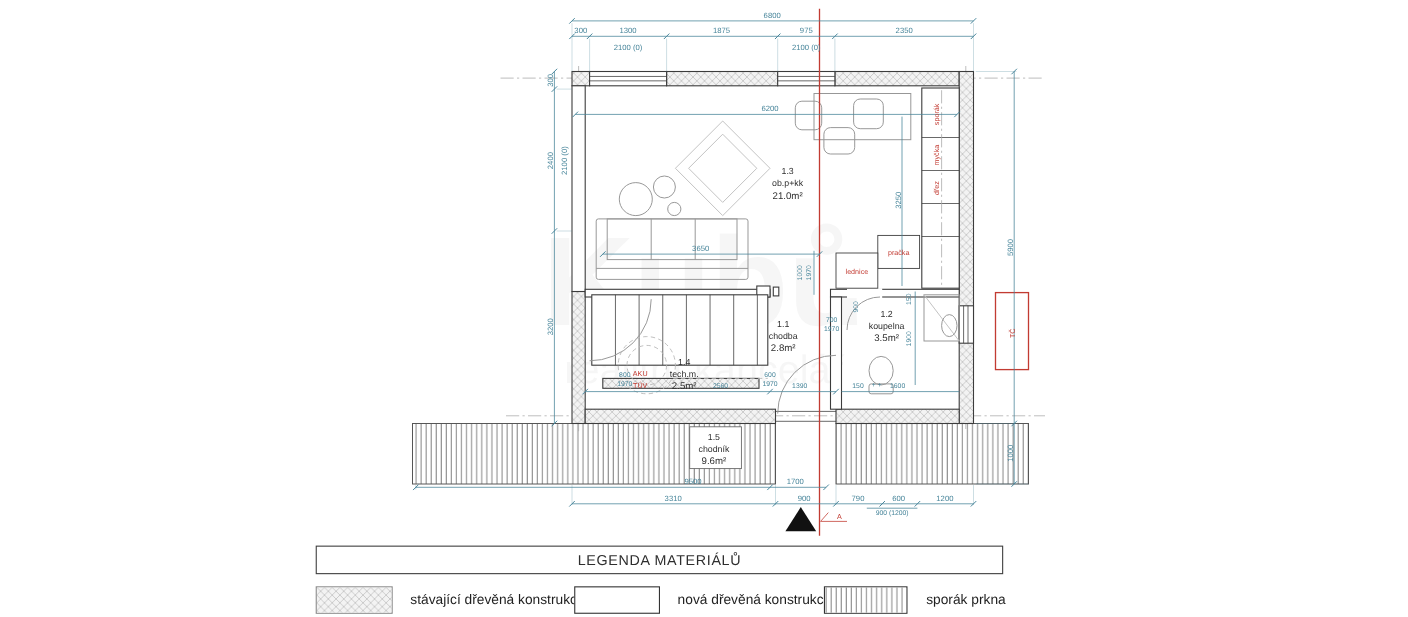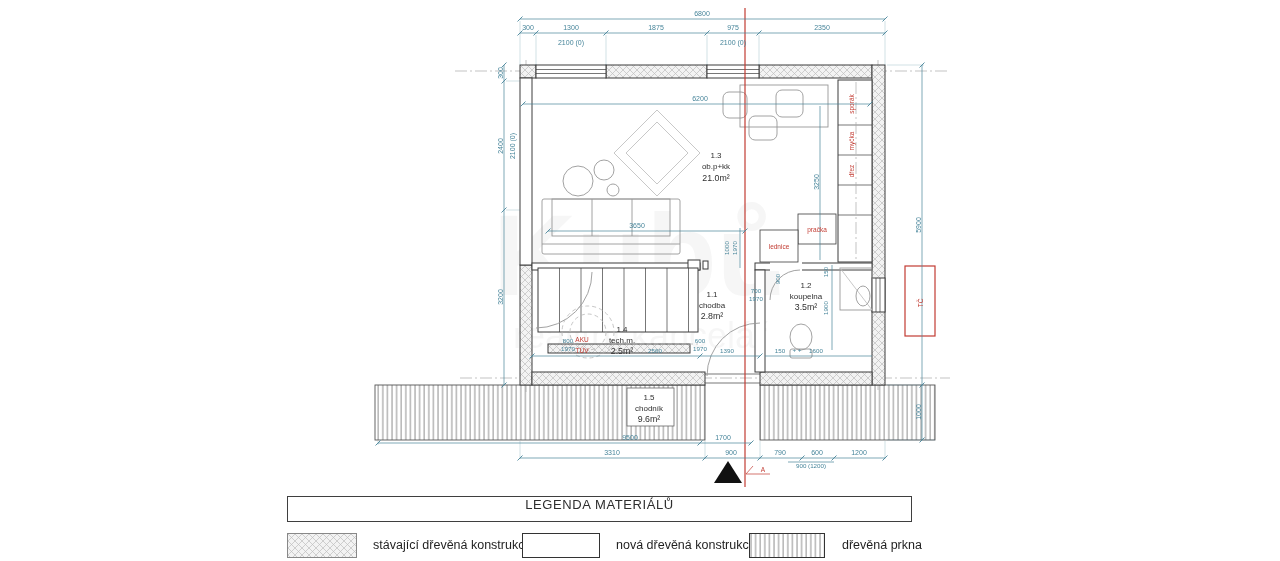--- a/index.html
+++ b/index.html
@@ -18,21 +18,21 @@
   .tk {stroke:#47859a;stroke-width:0.9;}
   .wall{stroke:#3c3c3c;stroke-width:1;fill:url(#hatch);}
   .nwall{stroke:#3c3c3c;stroke-width:1;fill:#ffffff;}
   .thin{stroke:#3c3c3c;stroke-width:0.7;fill:none;}
   .fur {stroke:#979797;stroke-width:0.9;fill:none;}
   .fur2{stroke:#c2c2c2;stroke-width:0.9;fill:none;}
   .axis{stroke:#a9a9a9;stroke-width:0.7;fill:none;stroke-dasharray:12 3 2 3;}
   .dash{stroke:#b7b7b7;stroke-width:0.8;fill:none;stroke-dasharray:4 3;}
   .red {stroke:#c23b32;fill:none;}
   .legend-title{position:absolute;left:287px;top:496px;width:623px;height:24px;border:1px solid #3f3f3f;
-    background:#fff;display:flex;align-items:flex-start;justify-content:center;font-size:13px;color:#2e2e2e;letter-spacing:0.6px;}
+    background:#fff;display:flex;align-items:center;justify-content:center;font-size:13px;color:#2e2e2e;letter-spacing:0.6px;}
   .sw{position:absolute;top:533px;height:25px;box-sizing:border-box;}
   .sw svg{display:block;}
   .lg-label{position:absolute;top:533px;height:25px;line-height:25px;font-size:12.5px;color:#1f1f1f;white-space:nowrap;}
 </style>
 </head>
 <body>
 
 <div class="canvas">
 
 <svg width="1280" height="561" viewBox="0 0 1280 561">
@@ -341,15 +341,15 @@
 <div class="lg-label" style="left:373px;">stávající dřevěná konstrukce</div>
 
 <div class="sw" style="left:522px;width:78px;border:1px solid #333;background:#fff;"></div>
 <div class="lg-label" style="left:616px;">nová dřevěná konstrukce</div>
 
 <div class="sw" style="left:749px;width:76px;border:1px solid #333;">
   <svg width="74" height="23">
         <rect width="74" height="23" fill="url(#planks)"></rect>
       </svg>
 </div>
-<div class="lg-label" style="left:842px;">dřevěná prkna</div>
+<div class="lg-label" style="left:842px;">sporák prkna</div>
 
 </div>
 
 </body></html>

